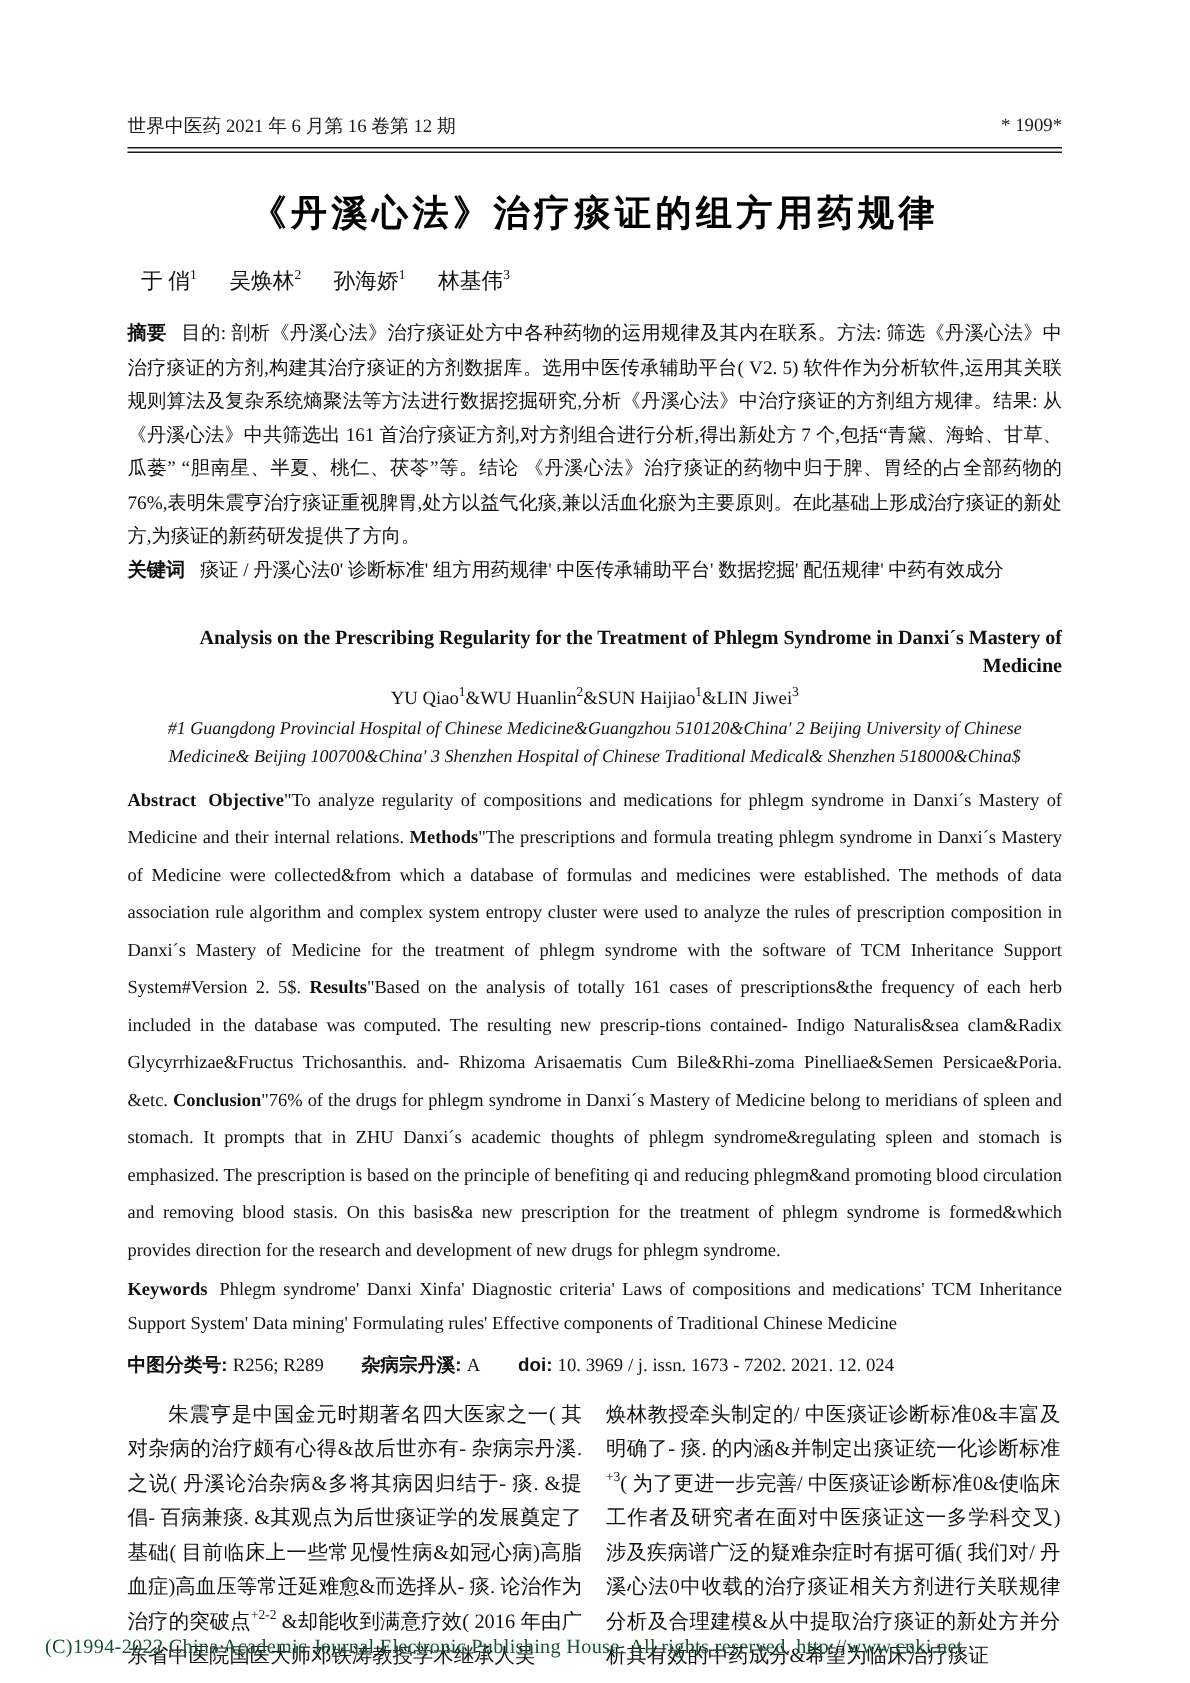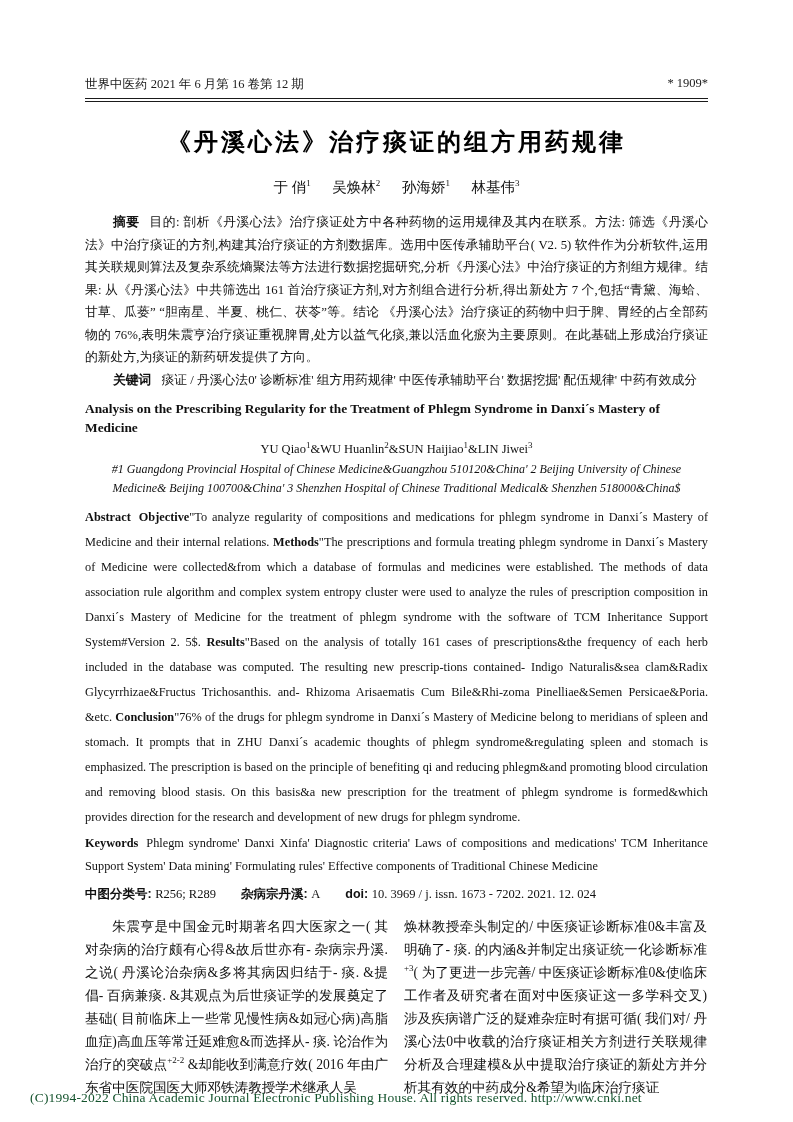--- a/index.html
+++ b/index.html
@@ -11,30 +11,30 @@
   }
   .content { margin:0 85px; width:623px; padding-top:76px; }
 
   .page-header { display:flex; justify-content:space-between; font-size:12.5px; color:#1a1a1a;text-align:center; }
   .double-rule { height:4px; border-top:1.6px solid #1a1a1a; border-bottom:1.6px solid #1a1a1a; margin-top:5px; }
 
   .title-cn {
     text-align:center; font-family:"Liberation Sans", sans-serif;
     font-weight:700; font-size:24px; letter-spacing:3px; margin-top:24px; color:#000;
   }
-  .authors-cn { text-align:center; margin-top:20px; font-size:14.5px; }
+  .authors-cn { margin-top:20px; font-size:14.5px; }
   .authors-cn .author { margin:0 9px; }
   .authors-cn sup, .authors-en sup, .body-text sup { font-size:9px; vertical-align:super; line-height:0; }
   .affil-cn { text-align:center; font-size:11px; margin-top:7px; color:#1a1a1a; }
 
   .abstract-cn { margin-top:14px; font-size:12.8px; line-height:22.5px; text-align:justify; }
-  .label-cn { font-family:Liberation Serif, serif; font-weight:700; margin-right:10px;margin-left:28px; }
+  .label-cn { font-family:Liberation Serif, serif; font-weight:700; margin-right:10px; }
   .keywords-cn { font-size:12.8px; line-height:22.5px; text-align:justify; }
 
-  .title-en { text-align:left; font-weight:700; font-size:13.4px; margin-top:8px; line-height:19px; }
+  .title-en { text-align:right; font-weight:700; font-size:13.4px; margin-top:24px; line-height:19px; }
   .authors-en { text-align:center; font-size:12.5px; margin-top:5px; }
   .affil-en { text-align:center; font-style:italic; font-size:12px; margin-top:3px; line-height:19px; }
 
   .abstract-en { margin-top:7px; font-size:12.3px; line-height:25px; text-align:justify; }
   .label-en { font-weight:700; margin-right:8px; }
   .b { font-weight:700; }
   .keywords-en { font-size:12.3px; line-height:23px; text-align:justify; margin-top:2px; }
 
   .classification { font-size:12.5px; margin-top:8px; }
   .classification .group { margin-right:22px; }

